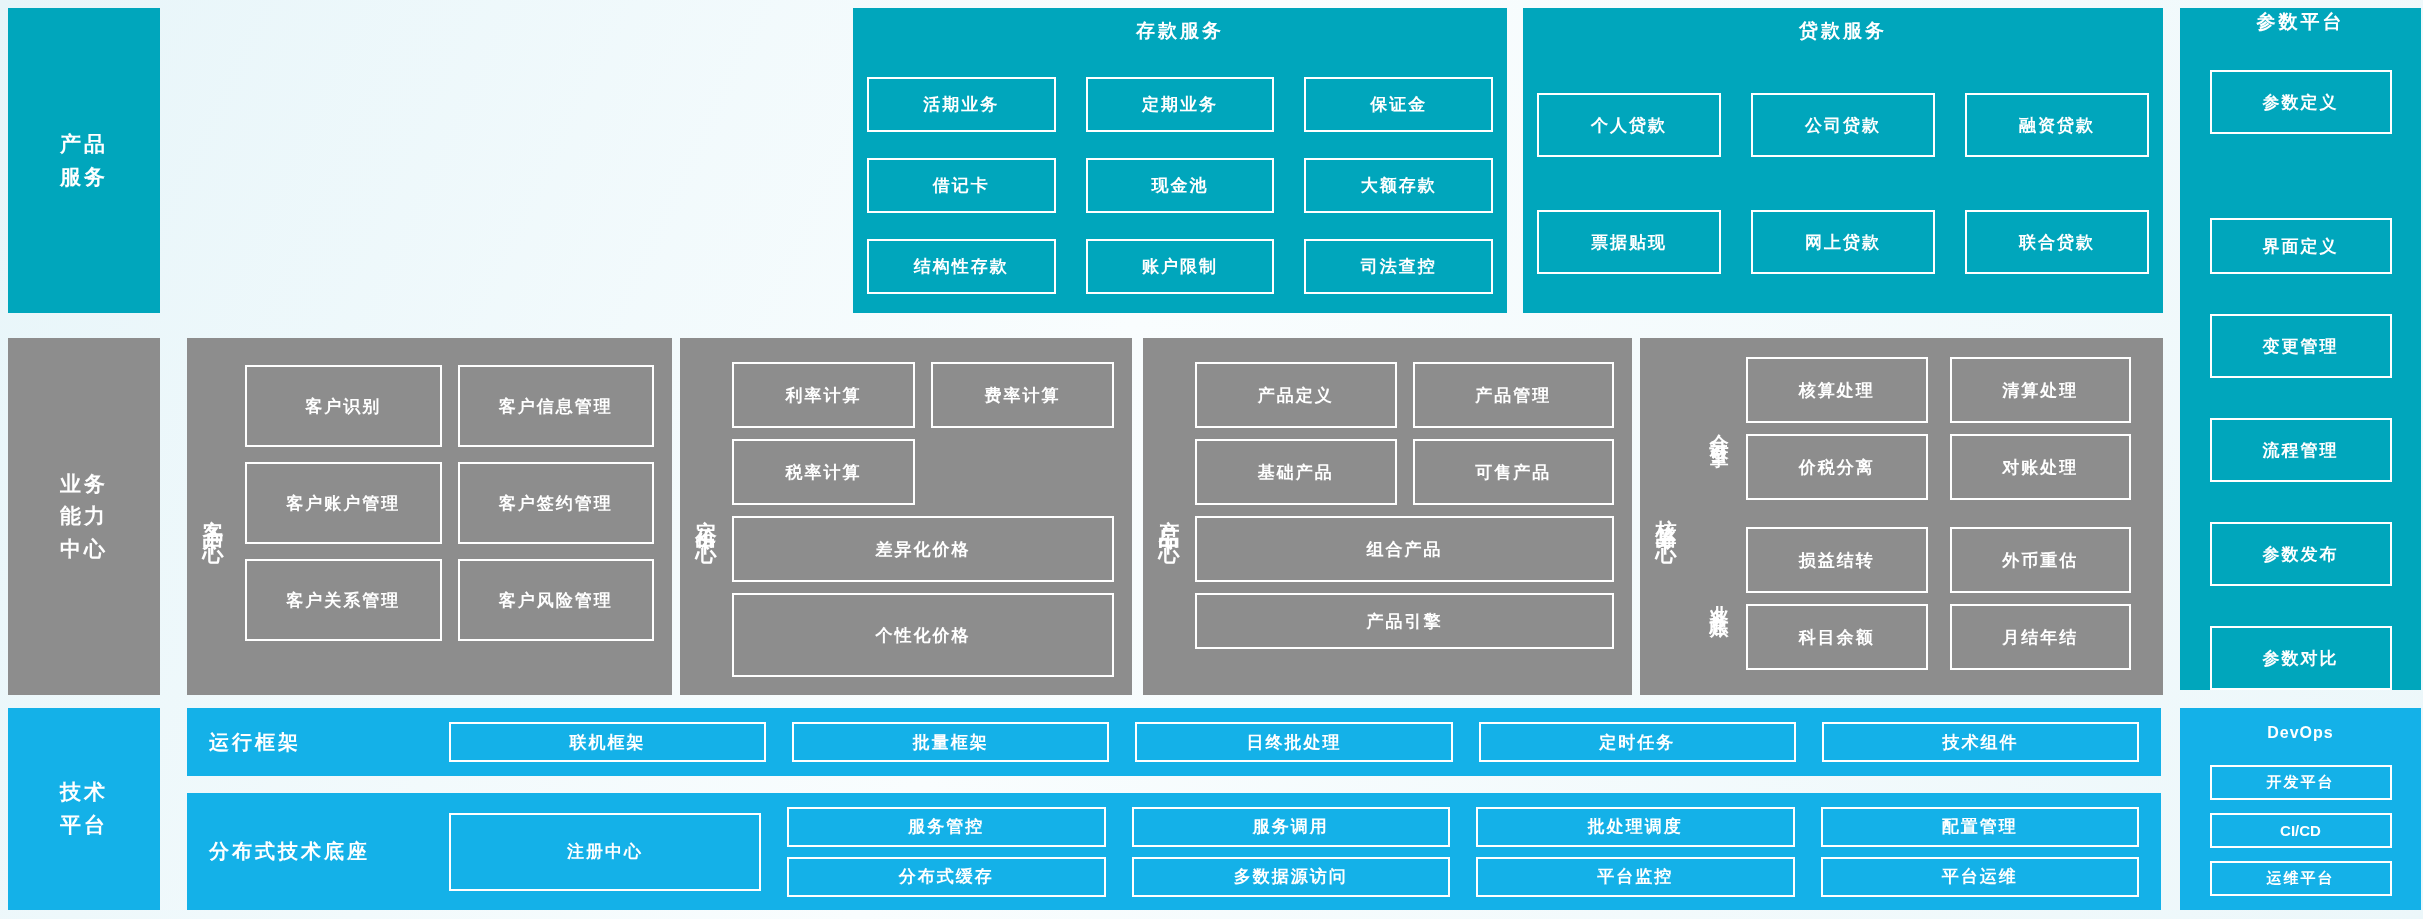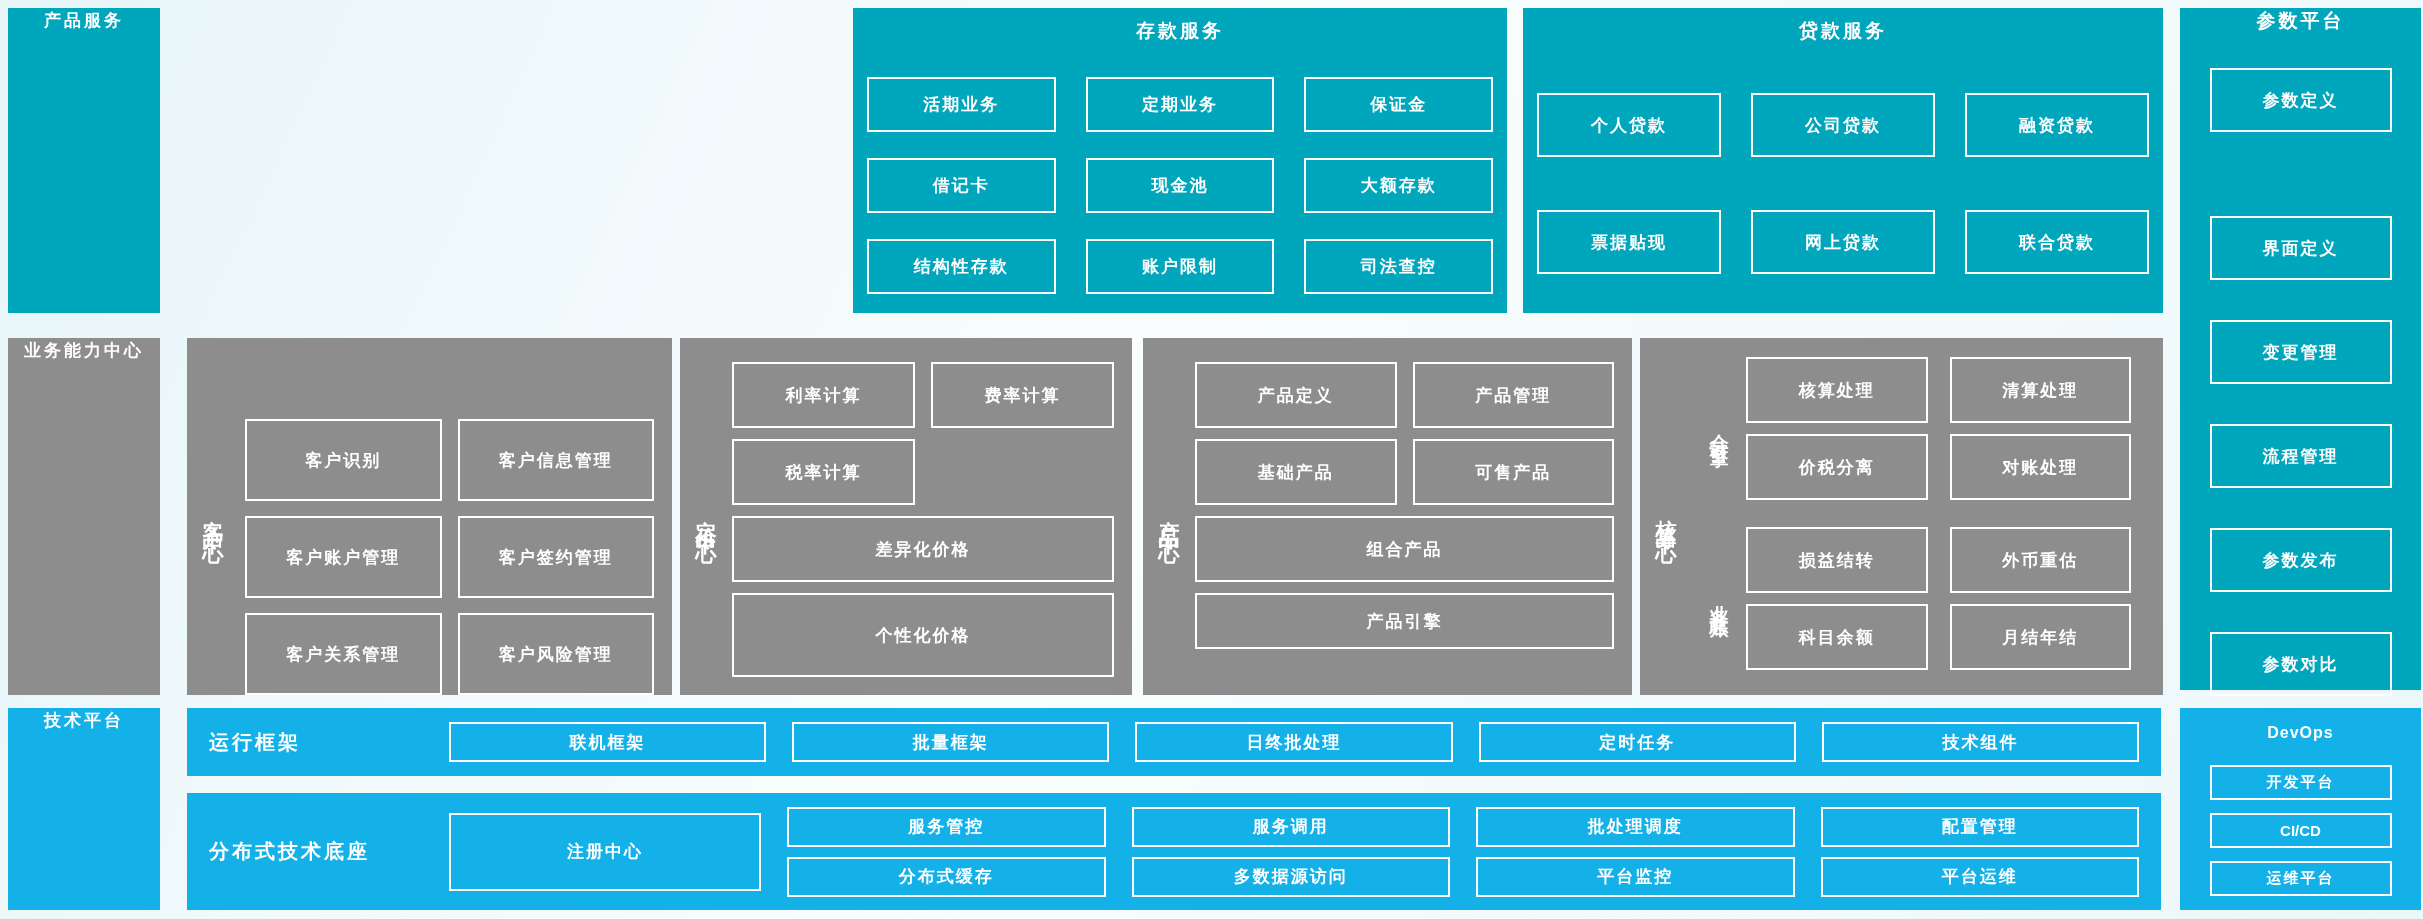--- a/index.html
+++ b/index.html
@@ -13,22 +13,22 @@
   .teal{background:#00a6bc;}
   .gray{background:#8d8d8d;}
   .blue{background:#14b1e8;}
   .panel{position:absolute;box-sizing:border-box;}
   .box{
     border:2px solid #ffffff;box-sizing:border-box;
     display:flex;align-items:center;justify-content:center;
     font-size:17px;letter-spacing:2px;white-space:nowrap;
   }
   
-  .rail{display:flex;flex-direction:row;justify-content:center;
-        font-size:17px;letter-spacing:3px;line-height:1.55;}
+  .rail{display:flex;flex-direction:column;align-items:center;justify-content:center;
+        font-size:21px;letter-spacing:3px;line-height:1.55;}
   
   .sec-title{height:46px;display:flex;align-items:center;justify-content:center;
              font-size:19px;letter-spacing:3px;}
   .grid3{display:grid;grid-template-columns:repeat(3,1fr);column-gap:30px;padding:0 14px;}
   .g-ops{margin-top:39px;grid-auto-rows:64px;row-gap:53px;}
   .g-dep{margin-top:23px;grid-auto-rows:55px;row-gap:26px;}
   
   .stack{display:flex;flex-direction:column;align-items:center;}
   .stack .box{width:182px;}
   
@@ -93,31 +93,31 @@
       <div class="box">票据贴现</div>
       <div class="box">网上贷款</div>
       <div class="box">联合贷款</div>
     </div>
   </div>
 
   <div class="panel teal stack" style="left:2180px;top:8px;width:241px;height:682px;">
     <div class="sec-title">参数平台</div>
     <div class="stack" style="margin-top:34px;gap:40px;">
       <div class="box" style="height:64px;">参数定义</div>
-      <div class="box" style="height:64px;margin-top:44px;">界面定义</div>
+      <div class="box" style="height:56px;margin-top:44px;">界面定义</div>
       <div class="box" style="height:64px;">变更管理</div>
       <div class="box" style="height:64px;">流程管理</div>
       <div class="box" style="height:64px;">参数发布</div>
       <div class="box" style="height:64px;">参数对比</div>
     </div>
   </div>
 
   <div class="panel gray center" style="left:187px;top:338px;width:485px;height:357px;">
     <div class="vlabel outer">客户中心</div>
-    <div class="ccontent" style="padding:27px 18px 0 6px;justify-content:flex-end;">
+    <div class="ccontent" style="padding:27px 18px 0 6px;">
       <div class="grid2" style="grid-auto-rows:82px;row-gap:15px;column-gap:16px;">
         <div class="box">客户识别</div>
         <div class="box">客户信息管理</div>
         <div class="box">客户账户管理</div>
         <div class="box">客户签约管理</div>
         <div class="box">客户关系管理</div>
         <div class="box">客户风险管理</div>
       </div>
     </div>
   </div>

